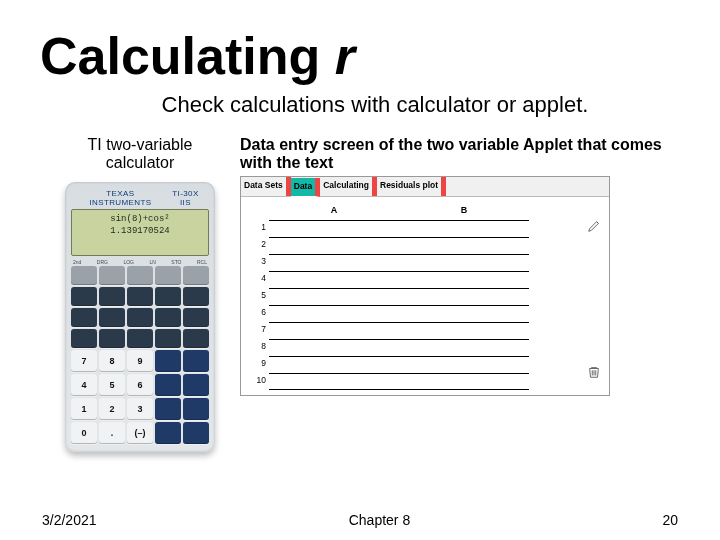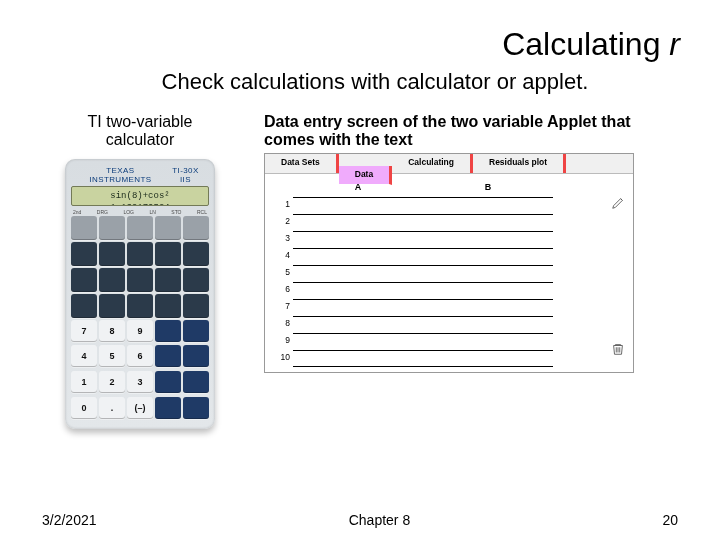--- a/index.html
+++ b/index.html
@@ -13,34 +13,33 @@
     position: relative;
     overflow: hidden;
   }
   .slide {
     width: 720px;
     height: 540px;
     position: relative;
     padding: 18px 40px 0 40px;
   }
   .title {
-    font-size: 32px;
-    text-align: right;
+    font-size: 52px;
+    text-align: left;
     margin: 8px 0 6px 0;
-    font-weight: normal;
+    font-weight: bold;
   }
   .title .var { font-style: italic; }
   .subtitle {
     font-size: 22px;
     text-align: center;
     margin: 4px 0 18px 30px;
   }
   .content {
     display: flex;
-    gap: 24px;
     align-items: flex-start;
   }
   .left {
     width: 200px;
     text-align: center;
   }
   .left-caption {
     font-size: 16px;
     margin-bottom: 10px;
   }
@@ -61,21 +60,21 @@
     text-align: center;
     letter-spacing: 0.4px;
     margin: 1px 0 2px 0;
     display: flex;
     justify-content: space-between;
     padding: 0 4px;
   }
   .calc-screen {
     background: #c9d3a0;
     border: 1px solid #737a57;
-    height: 20px;
+    height: 47px;
     border-radius: 2px;
     margin-bottom: 3px;
     font-family: "Courier New", monospace;
     font-size: 9px;
     color: #1a2a1a;
     padding: 3px 4px;
     line-height: 1.35;
     overflow: hidden;
   }
   .calc-fnrow {
@@ -127,32 +126,32 @@
     background: #fff;
     font-size: 9px;
   }
   .applet-tabs {
     display: flex;
     background: #f0f0f0;
     border-bottom: 1px solid #bbb;
     height: 20px;
   }
   .applet-tab {
-    padding: 3px 16px;
-    border-right: 3px solid #ef4444;
+    padding: 3px 3px;
+    border-right: 5px solid #ef4444;
     background: #f0f0f0;
     font-weight: bold;
     font-size: 8.5px;
     white-space: nowrap;
   }
   .applet-tab.active {
-    background: #f0abfc;
+    background: #14b8a6;
     border-bottom: 1px solid #fff;
     position: relative;
-    top: 12px;
+    top: 1px;
   }
   .applet-body {
     display: flex;
     height: 198px;
     padding: 8px 6px;
     position: relative;
   }
   .rownums {
     width: 22px;
     text-align: right;

